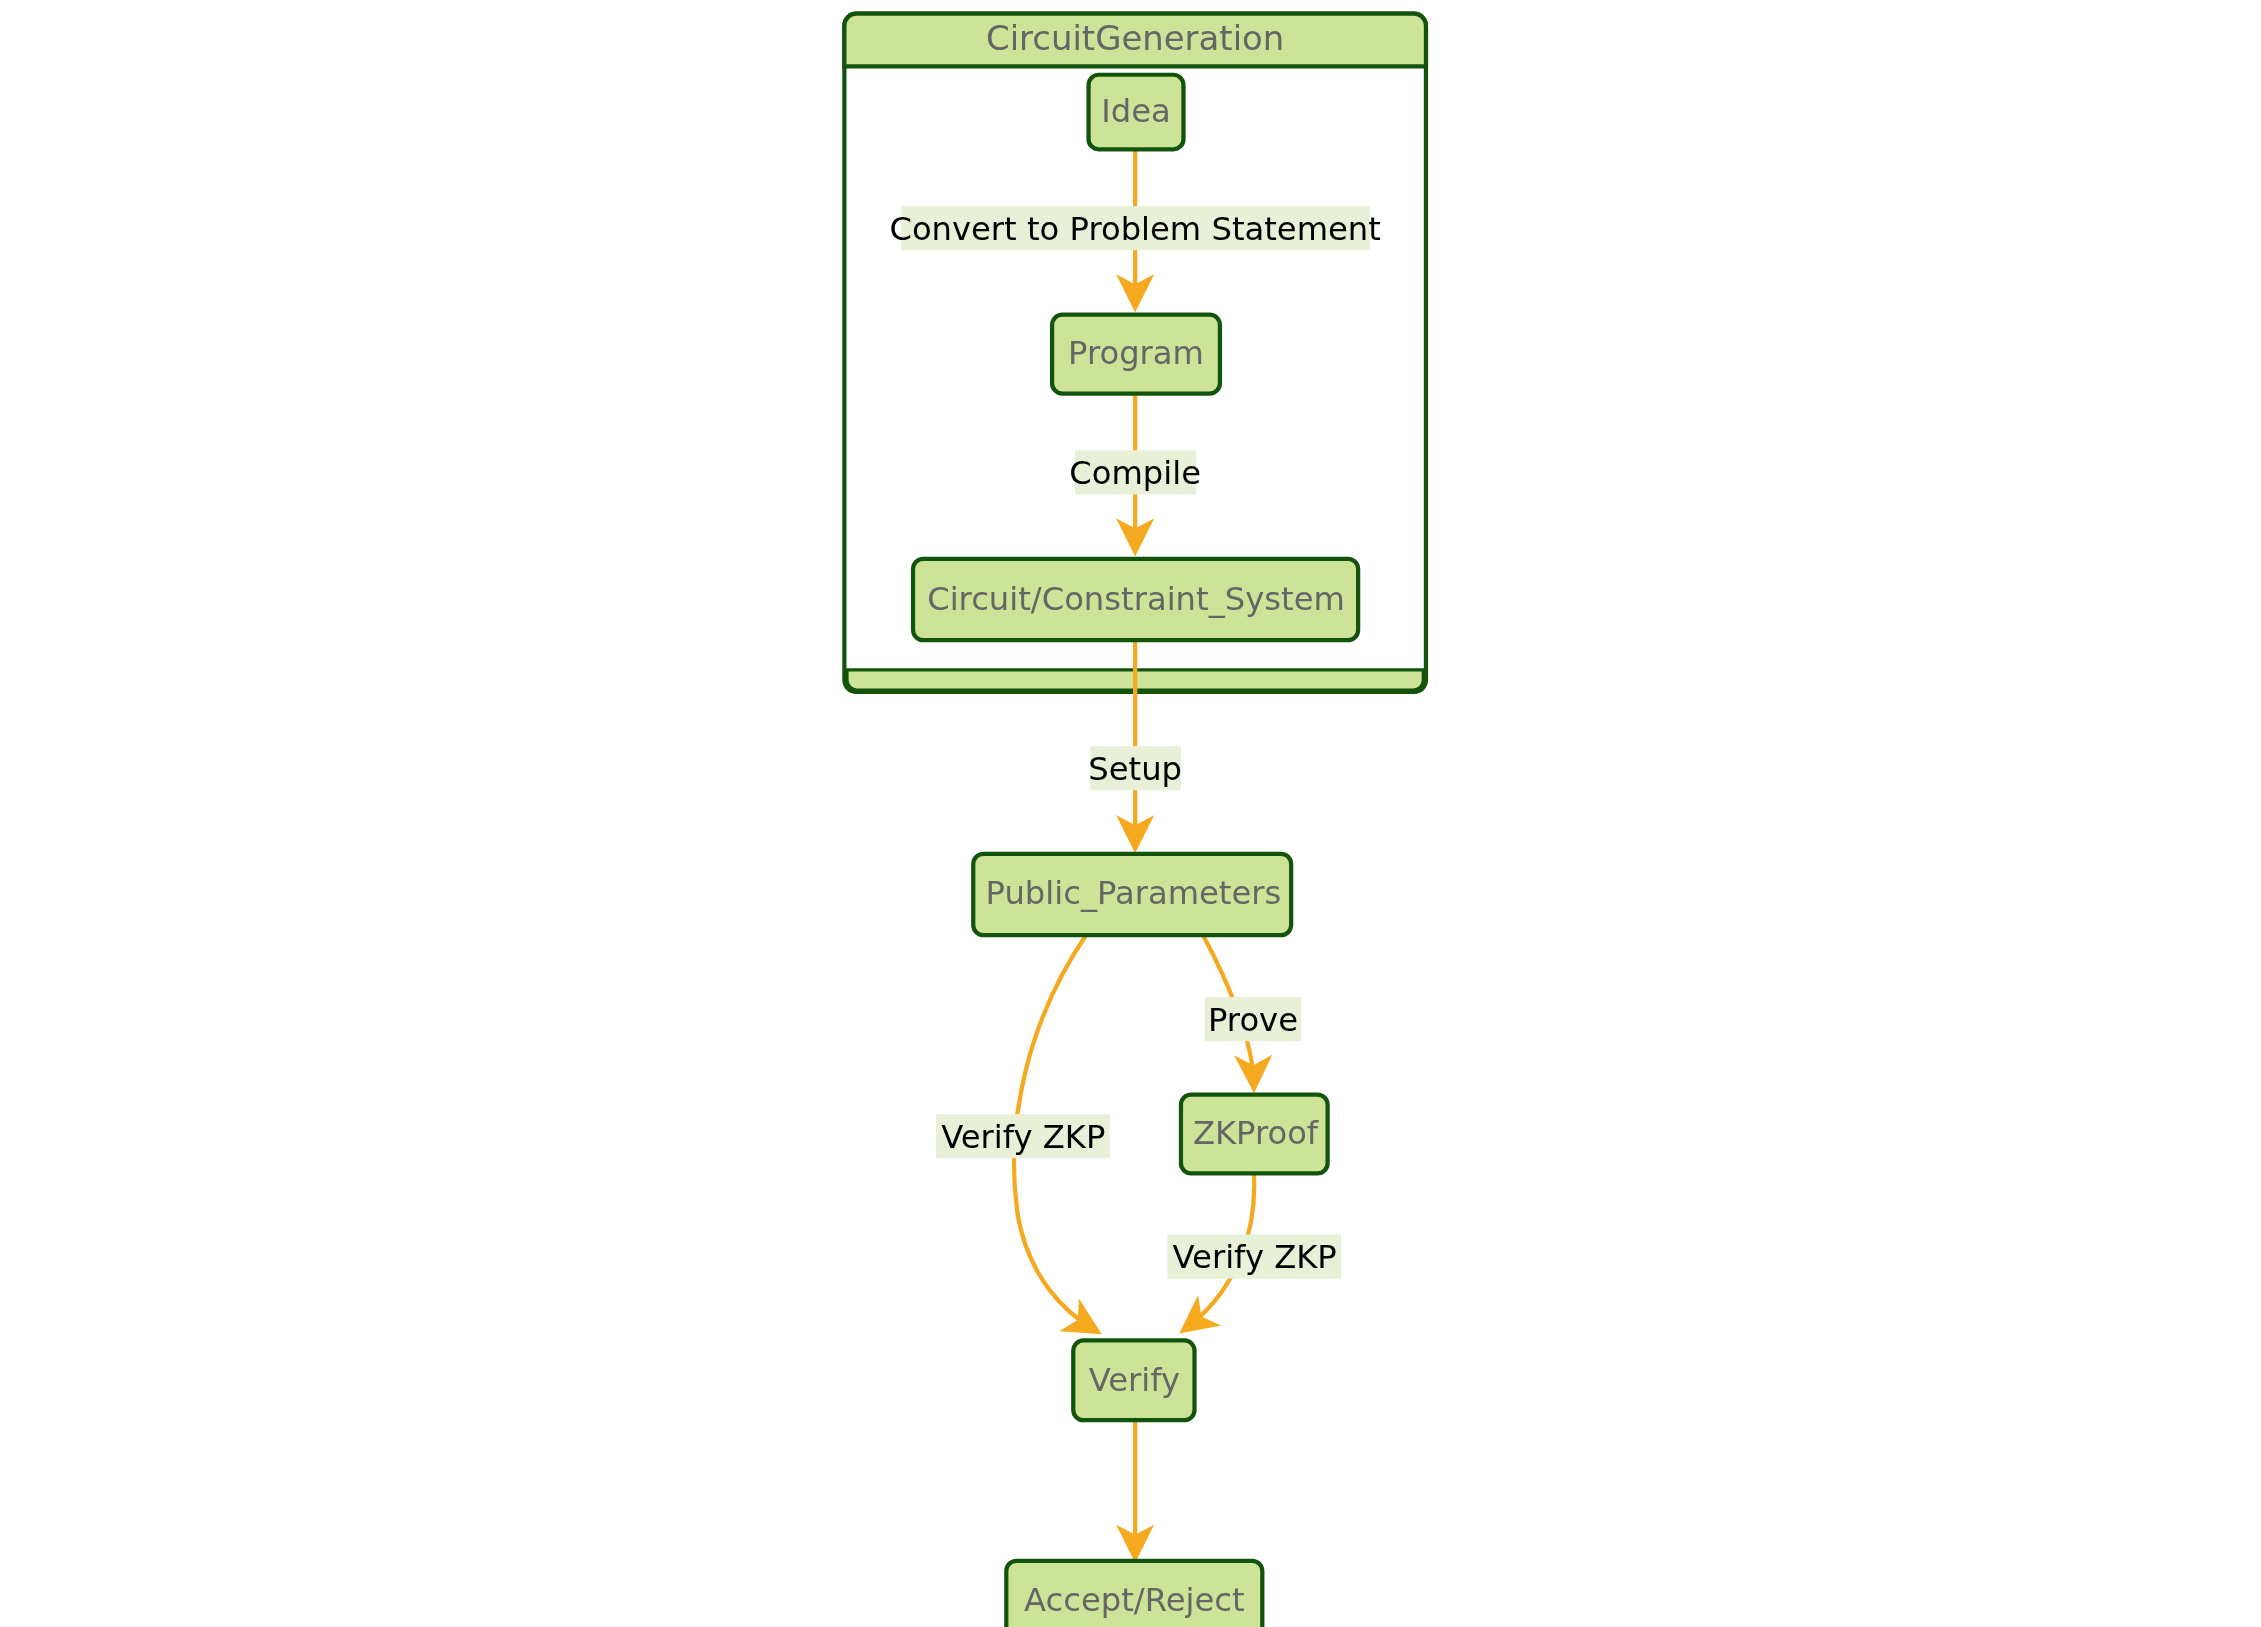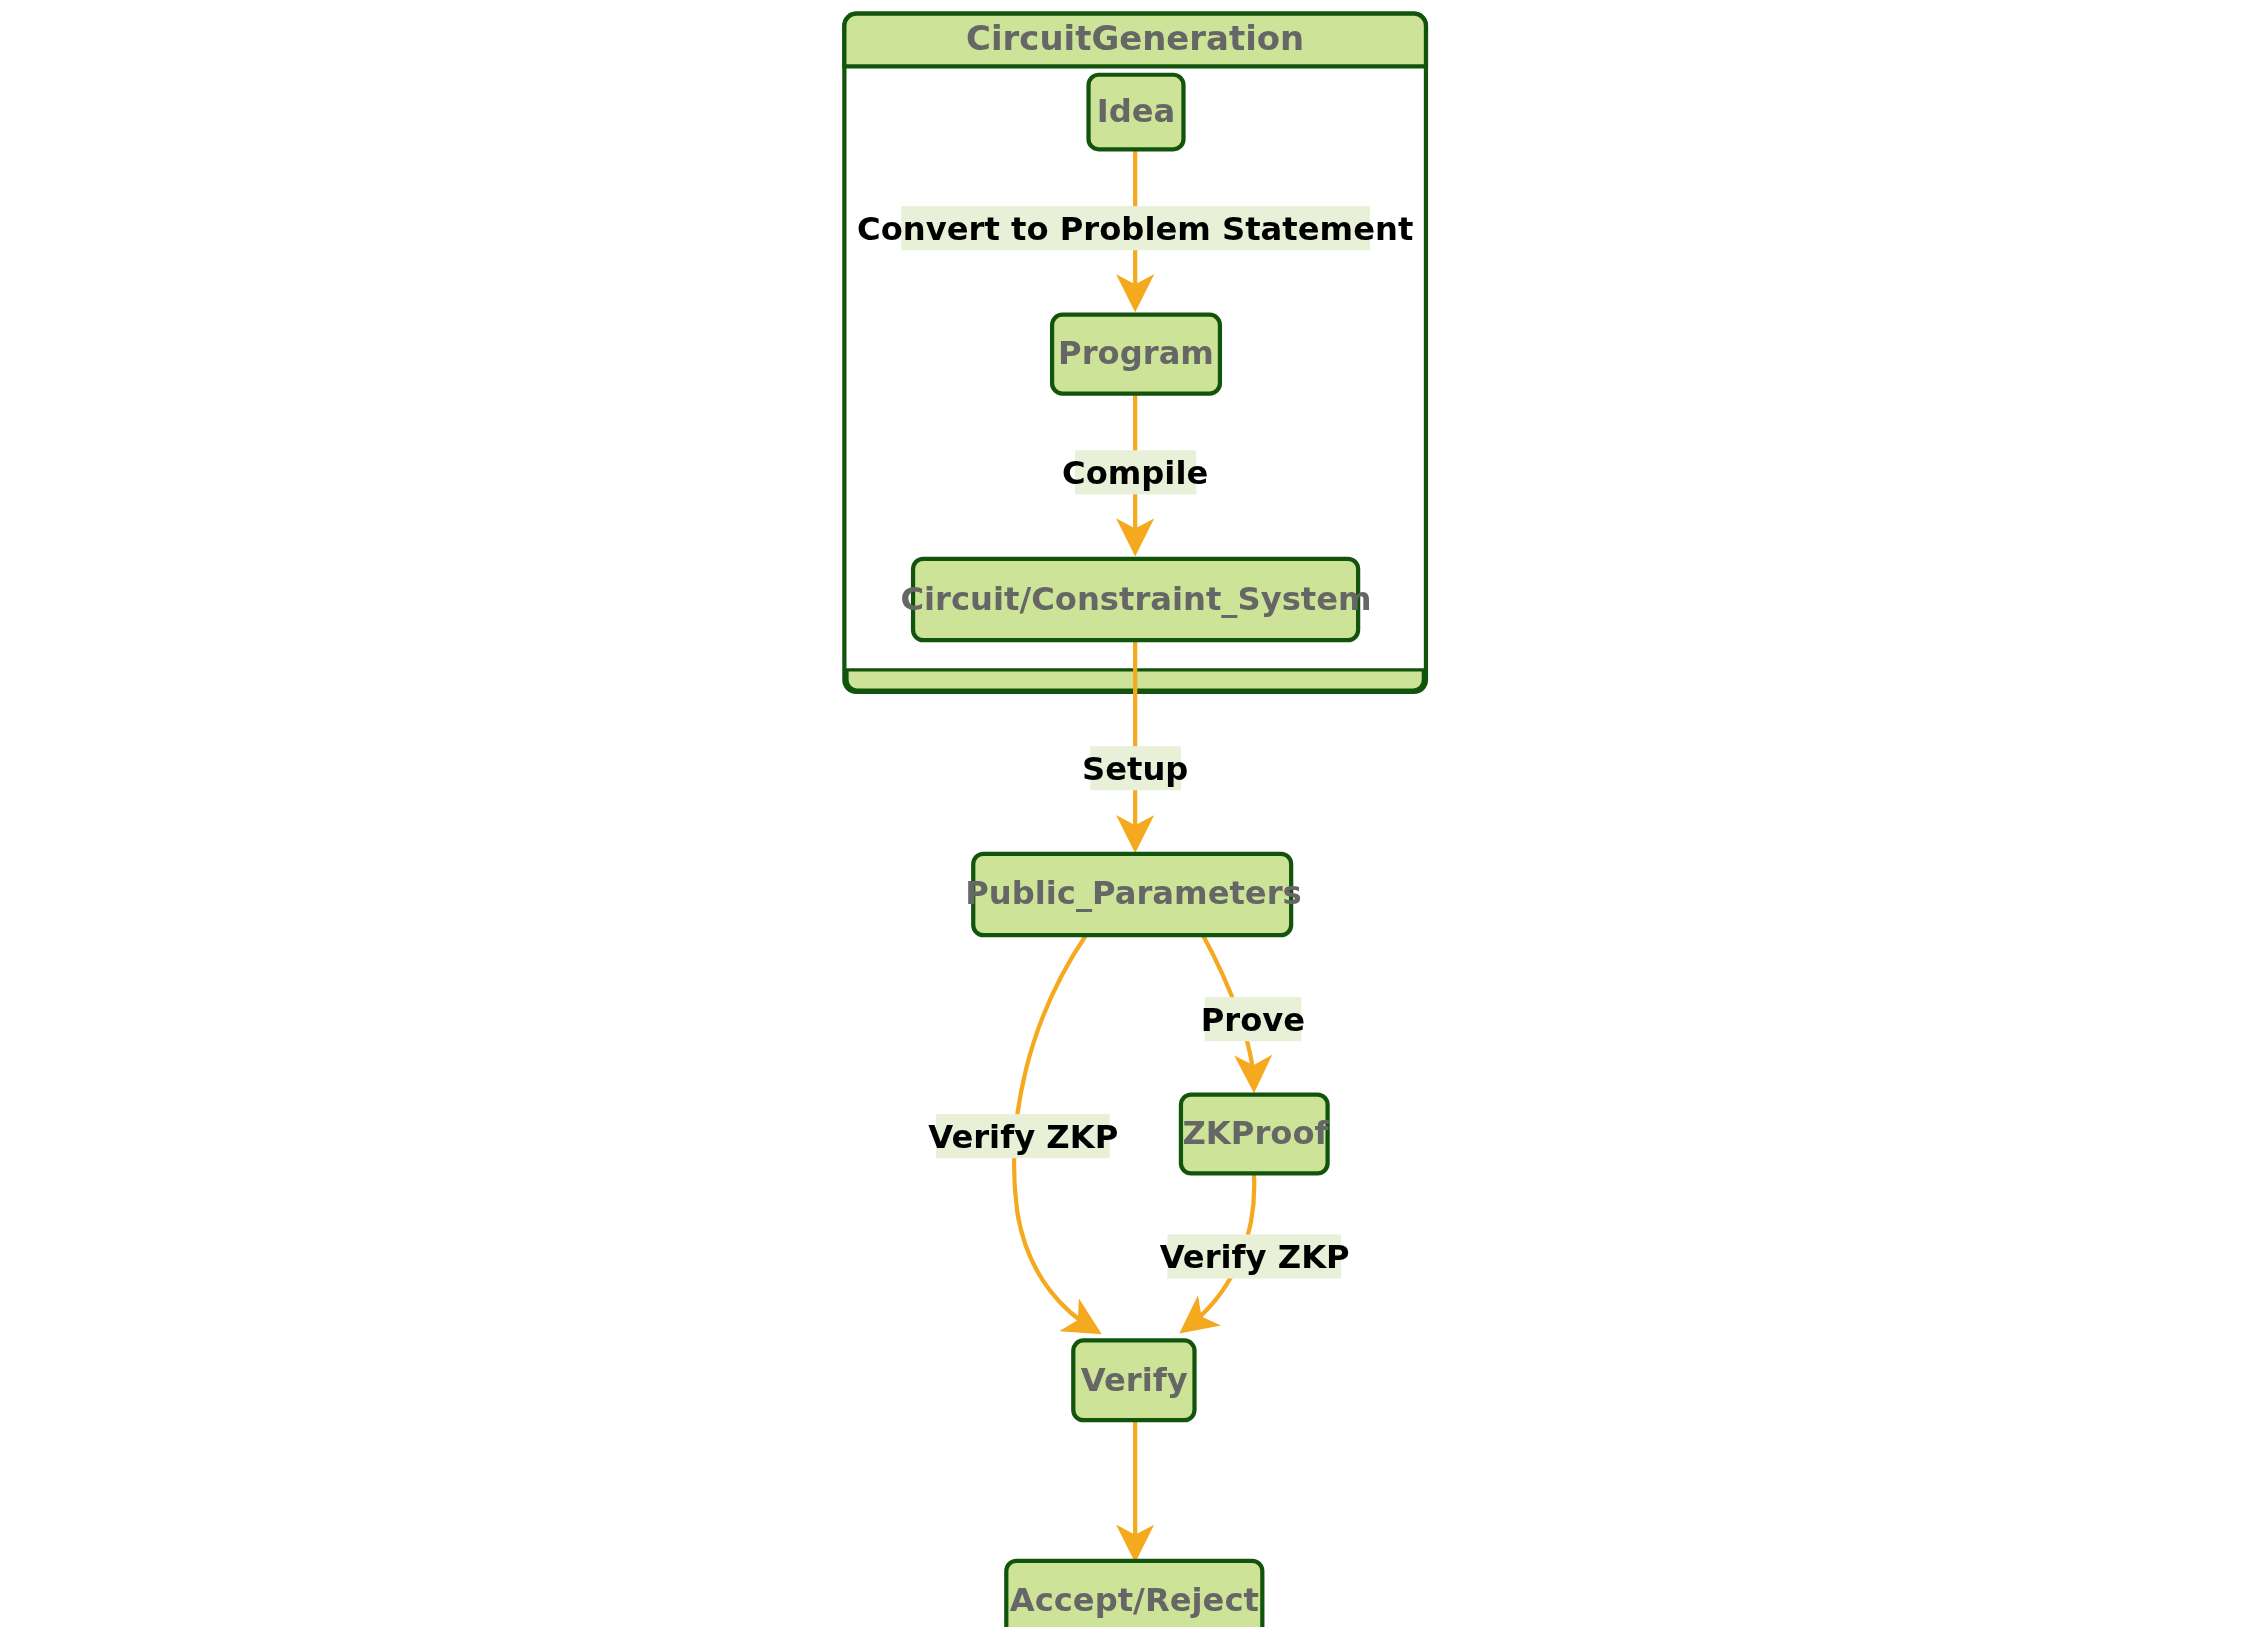--- a/index.html
+++ b/index.html
@@ -12,21 +12,20 @@
     width: 2261px;
     height: 1628px;
     font-family: "DejaVu Sans", sans-serif;
     overflow: hidden;
   }
   #diagram-root {
     position: relative;
     width: 2193px;
     height: 1628px;
     background: #ffffff;
-    font-weight: bold;
   }
   svg#flowchart {
     display: block;
     width: 2261px;
     height: 1628px;
   }
   .node-rect {
     fill: #cde498;
     stroke: #13540c;
     stroke-width: 5px;

